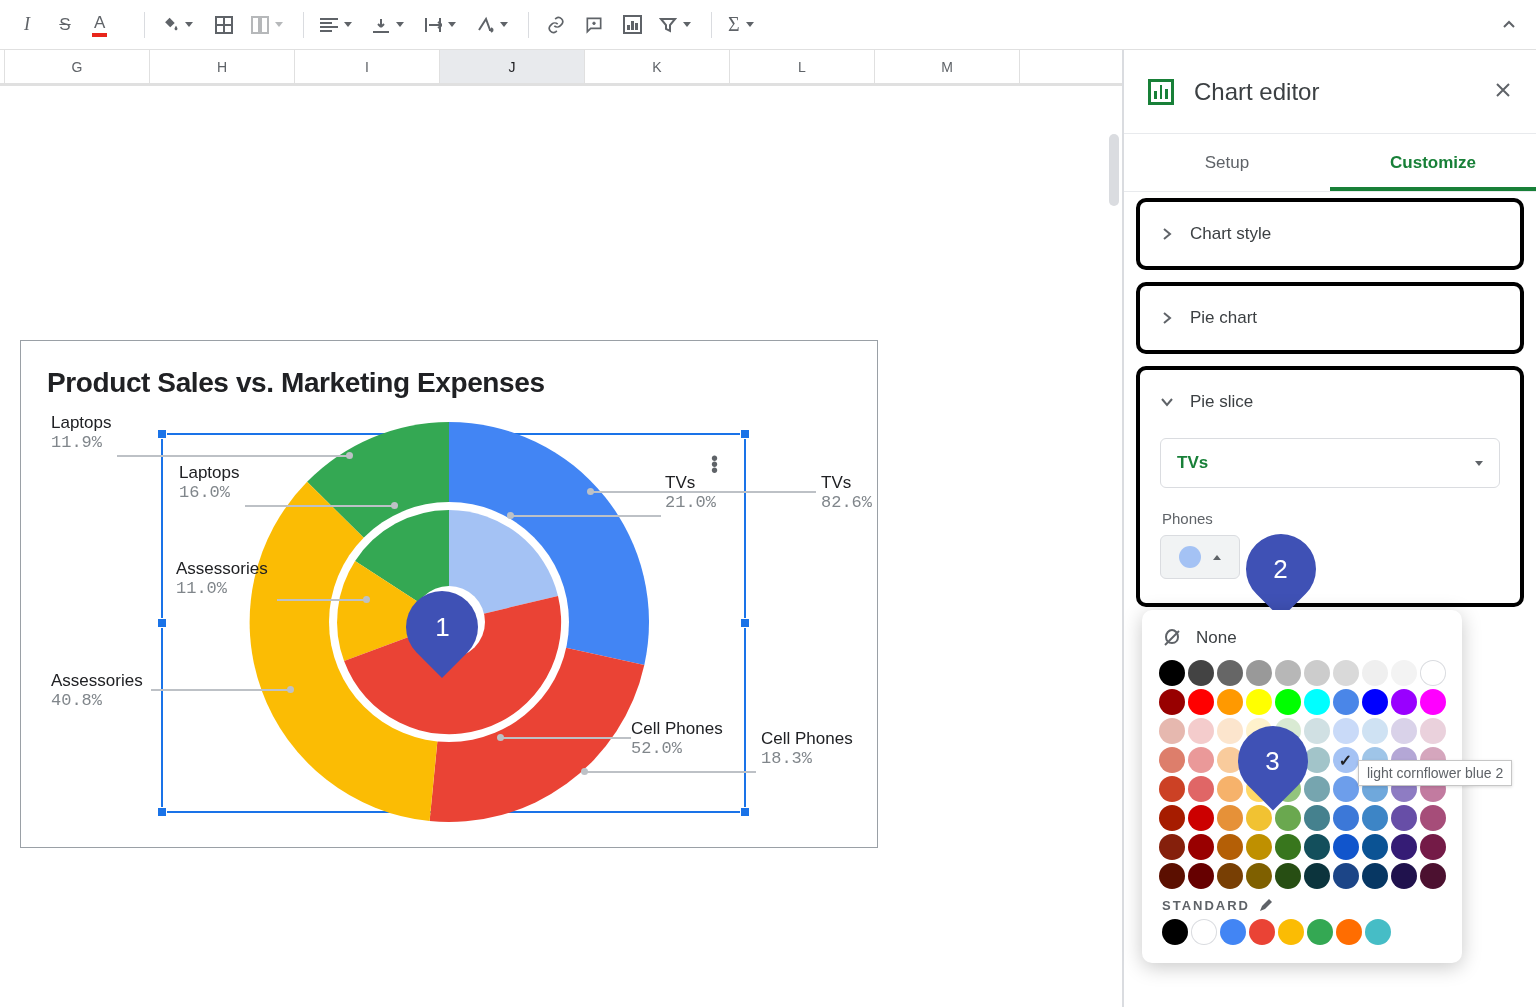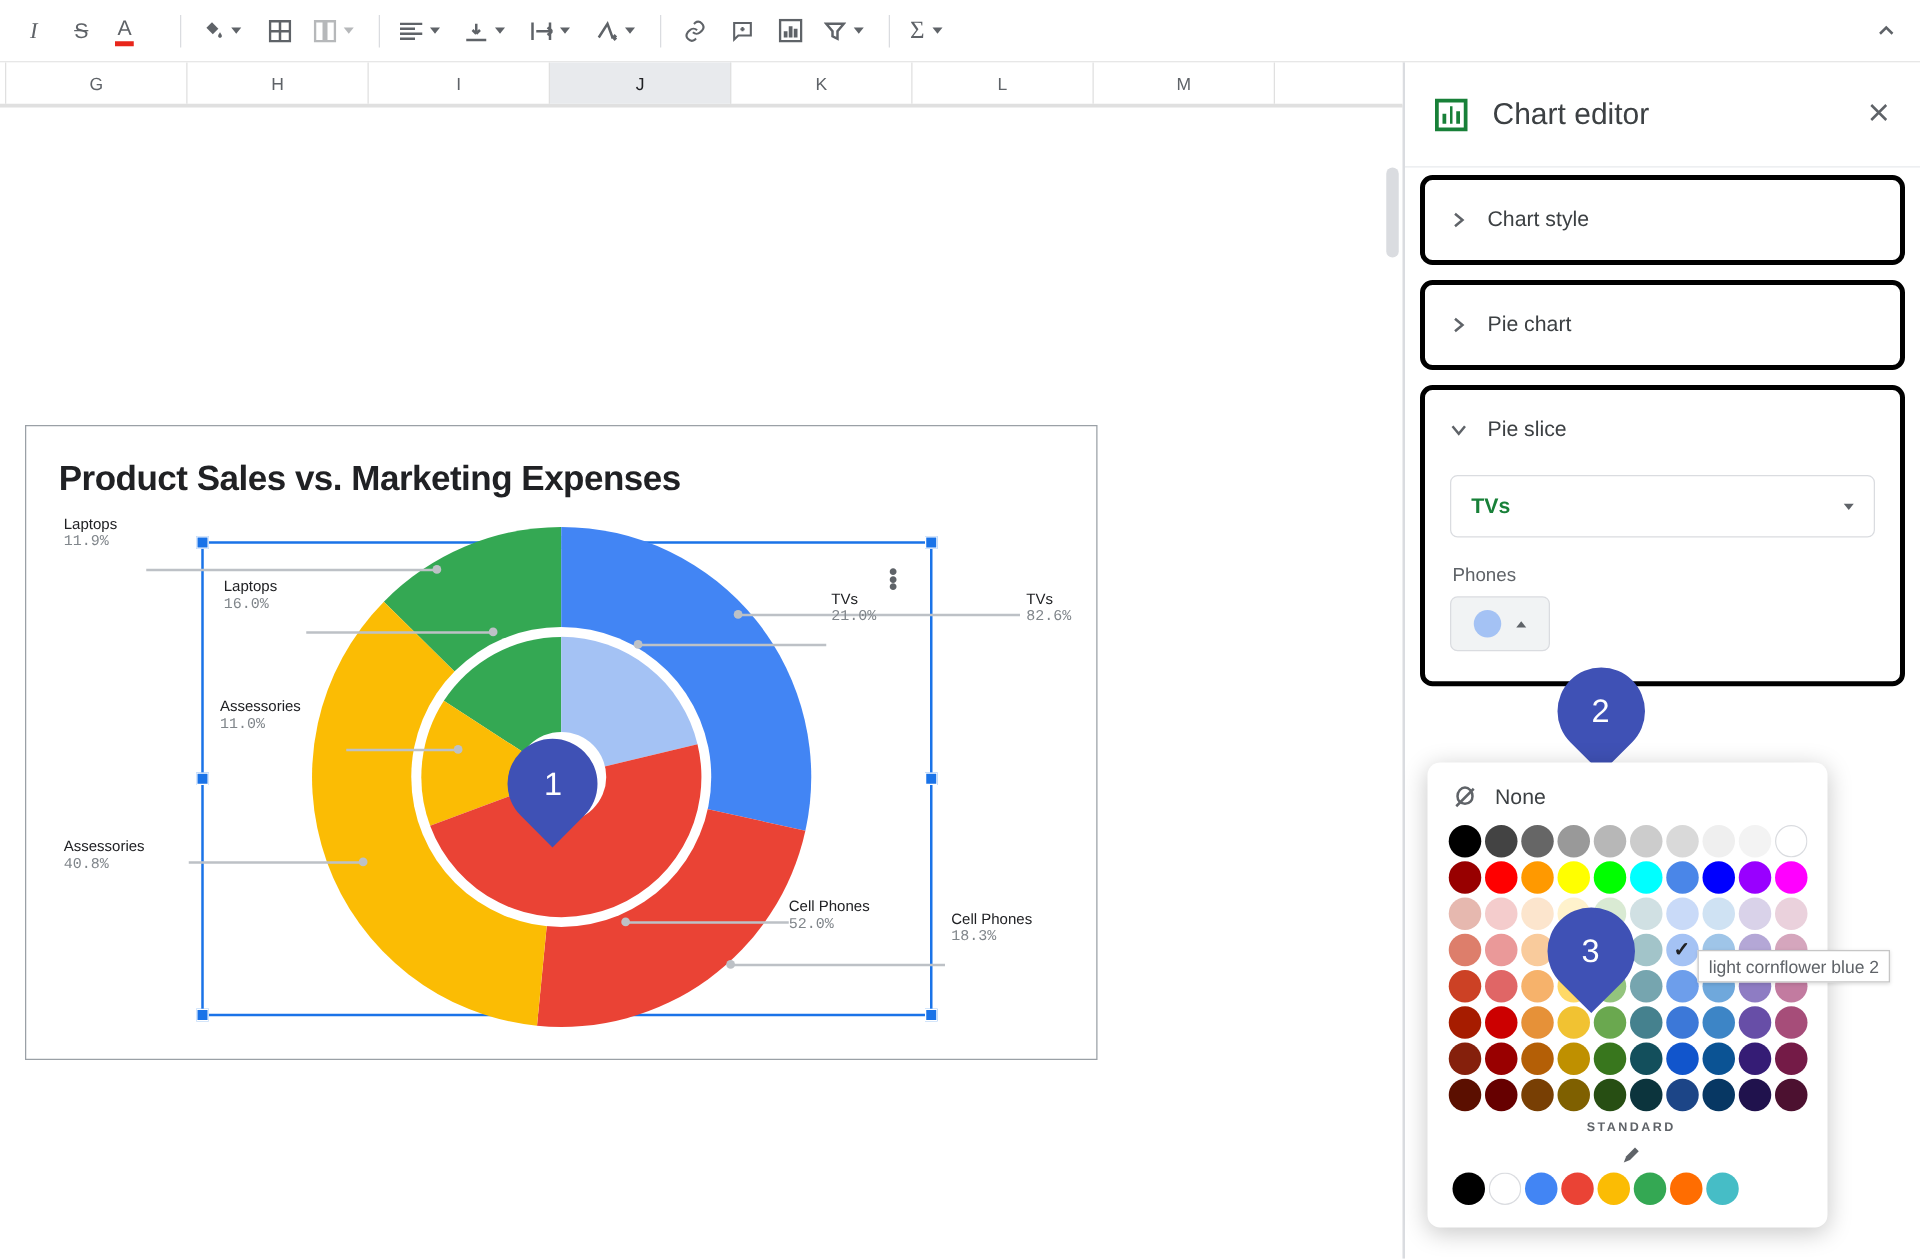--- a/index.html
+++ b/index.html
@@ -32,21 +32,21 @@
   .chart-body { position:absolute; inset:0;}
   .sel-box { position:absolute; left:140px; top:92px; width:585px; height:380px; border:2px solid #1a73e8; pointer-events:none;}
   .handle { position:absolute; width:10px; height:10px; background:#1a73e8; border:1px solid #fff;}
   .h-nw{left:-6px;top:-6px;} .h-n{left:calc(50% - 5px); top:-6px;} .h-ne{right:-6px;top:-6px;}
   .h-w{left:-6px; top:calc(50% - 5px);} .h-e{right:-6px; top:calc(50% - 5px);}
   .h-sw{left:-6px;bottom:-6px;} .h-s{left:calc(50% - 5px); bottom:-6px;} .h-se{right:-6px;bottom:-6px;}
   .chart-menu{ position:absolute; right:26px; top:20px; color:#5f6368; font-size:20px; line-height:6px;}
   .chart-menu span{display:block;height:6px;}
 
   .pie-wrap{ position:absolute; left:50%; top:56%; transform:translate(-50%,-50%);}
-  .dbl-label { position:absolute; font-size:12px; color:#202124; line-height:1.15; }
+  .dbl-label { position:absolute; font-size:17px; color:#202124; line-height:1.15; }
   .dbl-label .pct { color:#80868b;font-family:Liberation Mono, monospace; }
   .leader { position:absolute; background:#bdc1c6; height:2px;}
   .leader-dot{position:absolute;width:7px;height:7px;background:#bdc1c6;border-radius:50%;}
 
   
   .callout { position:absolute; }
   .callout .drop { background:#3f51b5; color:#fff; border-radius:50% 50% 50% 0; display:flex;align-items:center;justify-content:center; font-size:26px; font-weight:400;}
   .c1 .drop{width:72px;height:72px;transform:rotate(-45deg);} .c1 .drop span{transform:rotate(45deg);}
   .c2 .drop, .c3 .drop{width:70px;height:70px;transform:rotate(45deg) scaleX(-1);} 
   .c2 .drop span, .c3 .drop span{transform:scaleX(-1) rotate(-45deg);}
@@ -73,21 +73,21 @@
   .swatch-btn{ width:80px;height:44px; border:1px solid #dadce0; border-radius:6px; display:flex; align-items:center; justify-content:center; gap:8px; background:#f1f3f4; position:relative;}
   .swatch-dot{ width:22px;height:22px;border-radius:50%; background:#a4c2f4;}
 
   .color-popup{ position:absolute; left:18px; top:560px; width:320px; background:#fff; border-radius:10px; box-shadow:0 4px 20px rgba(0,0,0,0.22); padding:14px 14px 18px 14px;}
   .cp-none{ display:flex;align-items:center; gap:14px; padding:4px 6px 12px 6px; font-size:17px; color:#3c4043;}
   .cp-grid{ display:grid; grid-template-columns:repeat(10,26px); gap:3px; justify-content:center;}
   .cp-c{ width:26px;height:26px; border-radius:50%; position:relative;}
   .cp-c.border{ box-shadow:inset 0 0 0 1px #dadce0;}
   .cp-c .check{ position:absolute; inset:0; display:flex;align-items:center;justify-content:center; font-size:16px; color:#202124; font-weight:bold;}
   .tooltip{ position:absolute; top:150px; left:216px; background:#fff; color:#5f6368; border:1px solid #c6c6c6; padding:4px 8px; font-size:14px; white-space:nowrap; box-shadow:0 1px 3px rgba(0,0,0,0.15);}
-  .cp-std{ display:flex; align-items:center; gap:8px; margin-top:8px; padding-left:6px; font-size:10px; letter-spacing:2px; color:#5f6368; font-weight:600;flex-direction:column;}
+  .cp-std{ display:flex; align-items:center; gap:8px; margin-top:8px; padding-left:6px; font-size:13px; letter-spacing:2px; color:#5f6368; font-weight:600;}
   .cp-std svg{color:#5f6368;}
   .cp-row2 { display:flex; gap:3px; padding-left:6px; margin-top:6px;}
   .cp-row2 .cp-c{width:26px;height:26px;border-radius:50%;}
   .scroll-thumb{position:absolute; right:3px; top:84px; width:10px; height:72px; background:#dadce0; border-radius:5px;}
 </style>
 </head>
 <body>
 
 <div class="toolbar">
   <div class="tb-btn">
@@ -329,20 +329,24 @@
           <i style="height:8px"></i>
           <i style="height:14px"></i>
           <i style="height:10px"></i>
         </div>
       <div class="sb-title">Chart editor</div>
       <div class="sb-close">
         <svg width="18" height="18" viewBox="0 0 18 18">
             <path d="M3 3l12 12M15 3L3 15" stroke="#5f6368" stroke-width="2"></path>
           </svg>
       </div>
+    </div>
+    <div class="sb-tabs">
+      <div class="sb-tab">Setup</div>
+      <div class="sb-tab active">Customize</div>
     </div>
     <div class="sb-body">
       <div class="section">
         <div class="sec-head">
             <svg class="chev" width="14" height="14" viewBox="0 0 14 14">
               <path d="M4 2l6 5-6 5" fill="none" stroke="#5f6368" stroke-width="2"></path>
             </svg>
             <span>Chart style</span>
           </div>
       </div>

